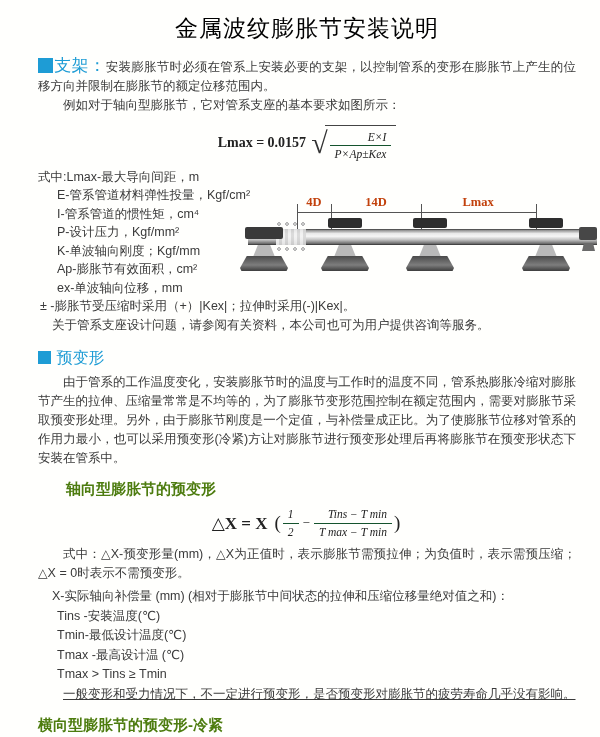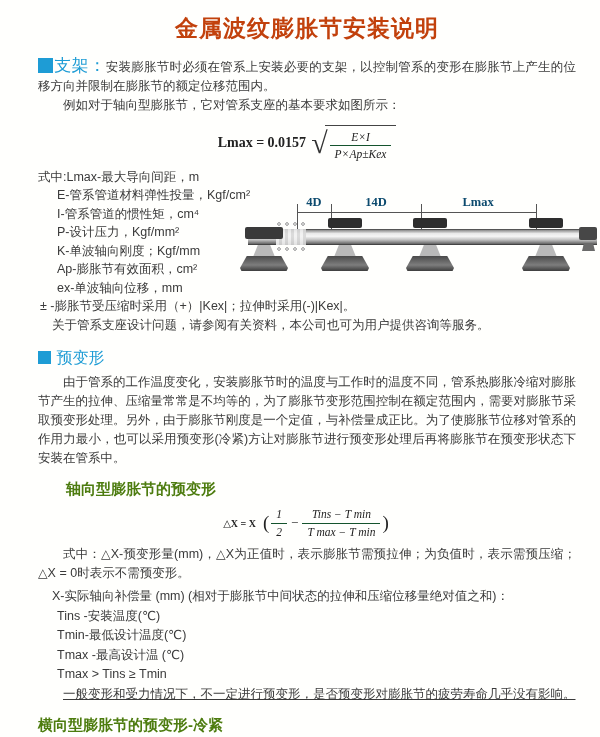--- a/index.html
+++ b/index.html
@@ -4,66 +4,66 @@
 <style>
   html,body{margin:0;padding:0;background:#fff;}
   .page{
     position:relative;width:600px;height:737px;box-sizing:border-box;
     background:#fffffd;overflow:hidden;
     font-family:"Liberation Sans","DejaVu Sans",sans-serif;
     color:#3a3a3a;
   }
   .content{padding:0 24px 0 38px;}
   .title{
-    text-align:center;font-size:23px;font-weight:bold;color:#c2410c;
+    text-align:center;font-size:23px;font-weight:normal;color:#000000;
     margin:13px 0 12px;letter-spacing:1px;
   }
   .para{font-size:12.5px;line-height:19px;text-align:justify;margin:0;}
   .para.indent{text-indent:2em;}
   .sq{display:inline-block;width:15px;height:15px;background:#1e9cd5;vertical-align:-2px;margin-right:1px;}
   .sq.sm{width:13px;height:13px;vertical-align:-1px;}
   .sec-label{color:#1e9cd5;font-size:17px;font-weight:500;}
   .sec-head{margin:14px 0 4px;font-size:16px;color:#1e9cd5;font-weight:500;}
   .sub-head{color:#4d7c0f;font-size:15px;font-weight:600;margin:12px 0 4px;}
   .sub-head.ind{margin-left:28px;}
 
   
   .formula{
     display:flex;justify-content:center;align-items:center;
     font-family:"Liberation Serif","DejaVu Serif",serif;color:#222;
   }
   .f1{margin:10px 0 6px;}
   .f-lhs{font-weight:bold;font-size:14px;margin-right:5px;font-style:normal;}
   .radical{font-size:30px;line-height:26px;font-weight:400;margin-right:-3px;color:#333;}
   .radicand{border-top:1.5px solid #444;padding:1px 5px 0;}
-  .frac{display:inline-flex;flex-direction:column;align-items:center;font-size:11.5px;font-style:italic;line-height:1.25;}
+  .frac{display:inline-flex;flex-direction:column;align-items:flex-end;font-size:11.5px;font-style:italic;line-height:1.25;}
   .frac .num{padding:0 5px 1px;}
   .frac .den{border-top:1px solid #14532d;padding:1px 5px 0;}
   .f2{margin:8px 0 6px;font-size:13px;}
-  .f2 .f-lhs{font-size:10px;}
+  .f2 .f-lhs{font-size:17px;}
   .paren{font-size:19px;font-weight:400;margin:0 2px;font-style:normal;}
   .minus{margin:0 4px;}
 
   
   .defs{margin-top:4px;}
   .def-line{font-size:12.5px;line-height:18.5px;white-space:nowrap;}
   .def-line.lv1{margin-left:19px;}
   .def-line.lv05{margin-left:2px;}
   .def-line.note{margin-left:14px;white-space:normal;}
   .items .def-line{line-height:19.5px;}
   .footer-line{font-size:12.5px;line-height:19px;text-indent:2em;margin:0;text-decoration:underline;}
 
   
   .diagram{position:absolute;left:248px;top:196px;width:349px;height:86px;}
   .dim-line{position:absolute;left:49px;top:16px;width:239px;height:0;border-top:1px solid #555;}
   .tick{position:absolute;top:8px;width:0;height:26px;border-left:1px solid #555;}
   .tick.t1{left:49px;}.tick.t2{left:83px;}.tick.t3{left:173px;}.tick.t4{left:288px;}
   .dim-label{
     position:absolute;top:-1px;width:44px;text-align:center;
-    font-family:"Liberation Serif","DejaVu Serif",serif;font-weight:bold;font-size:12.5px;color:#0c4a6e;
+    font-family:"Liberation Serif","DejaVu Serif",serif;font-weight:bold;font-size:12.5px;color:#c2410c;
     background:#fffffd;line-height:15px;
   }
   .dim-label.l1{left:44px;}.dim-label.l2{left:106px;}.dim-label.l3{left:208px;}
   .pipe{
     position:absolute;left:0;top:33px;width:349px;height:16px;
     background:linear-gradient(180deg,#8a8a8a 0%,#e9e9e9 25%,#f6f6f6 45%,#c2c2c2 70%,#636363 100%);
     border-top:1px solid #555;border-bottom:1px solid #444;box-sizing:border-box;
   }
   .bellows-gap{
     position:absolute;left:28px;top:33px;width:30px;height:16px;

